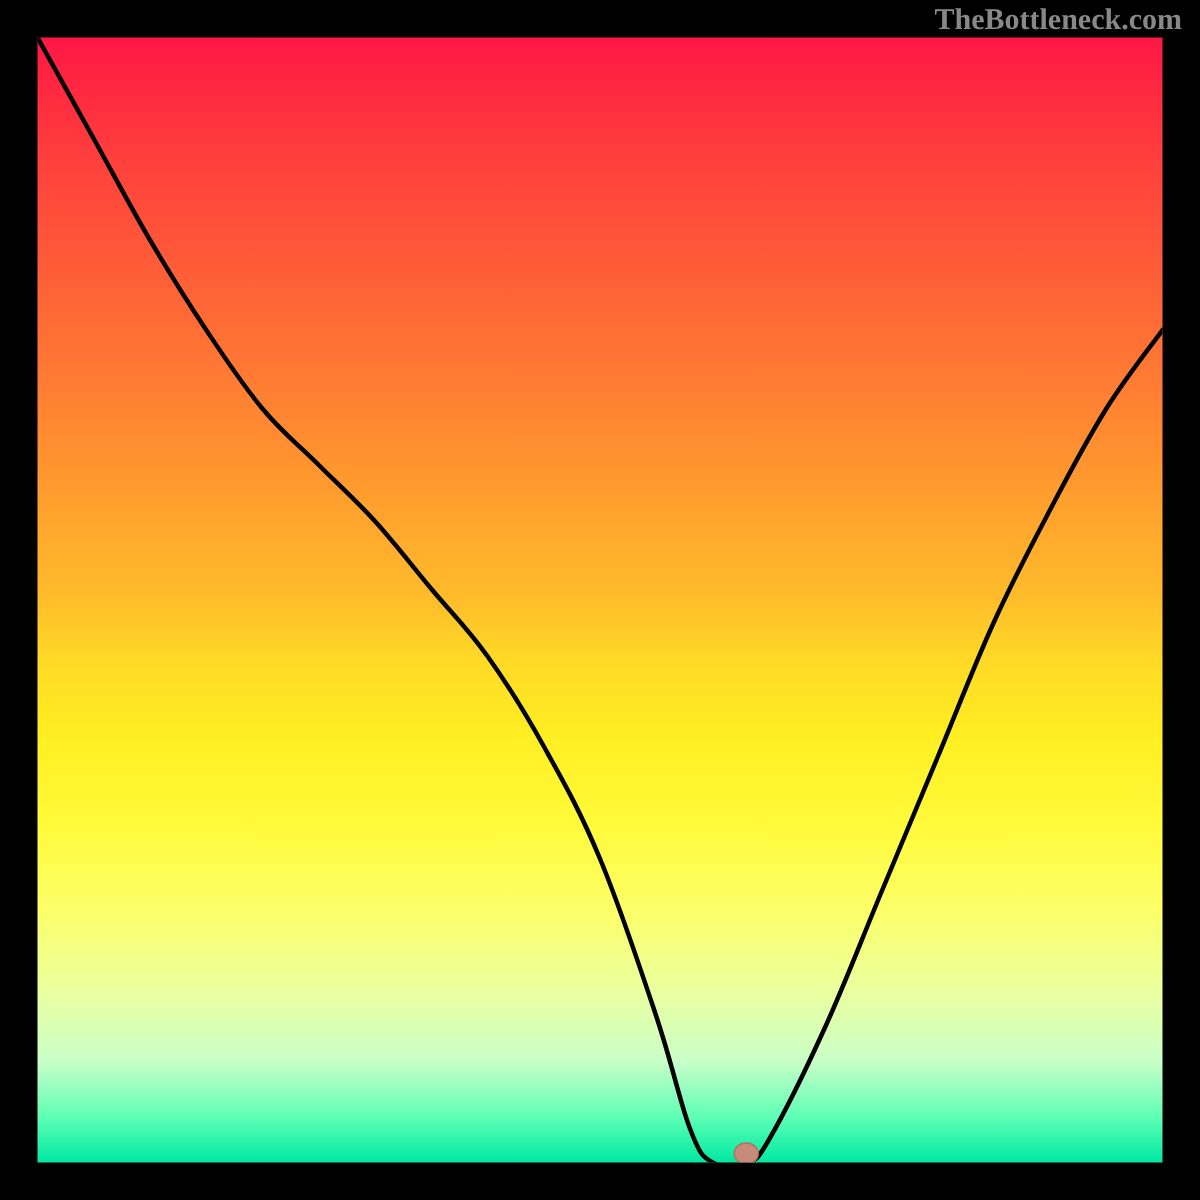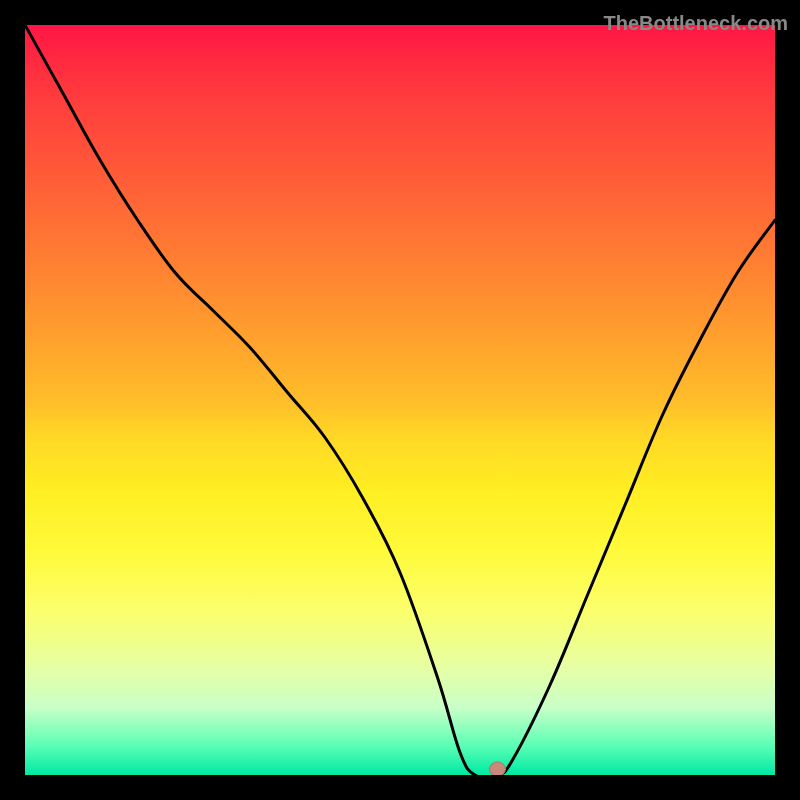--- a/index.html
+++ b/index.html
@@ -11,26 +11,27 @@
   overflow: hidden;
   font-family: Arial, sans-serif;
 }
 .container {
   position: relative;
   width: 800px;
   height: 800px;
 }
 .watermark {
   position: absolute;
-  top: 12px;
+  top: 2px;
   right: 12px;
   color: #888;
   font-size: 20px;
   font-weight: bold;
   z-index: 10;
+  font-family: Liberation Serif, serif;
 }
 .plot-area {
   position: absolute;
   left: 25px;
   top: 25px;
   width: 750px;
   height: 750px;
   background: linear-gradient(to bottom,
     #ff1744 0%,
     #ff3d3d 10%,

